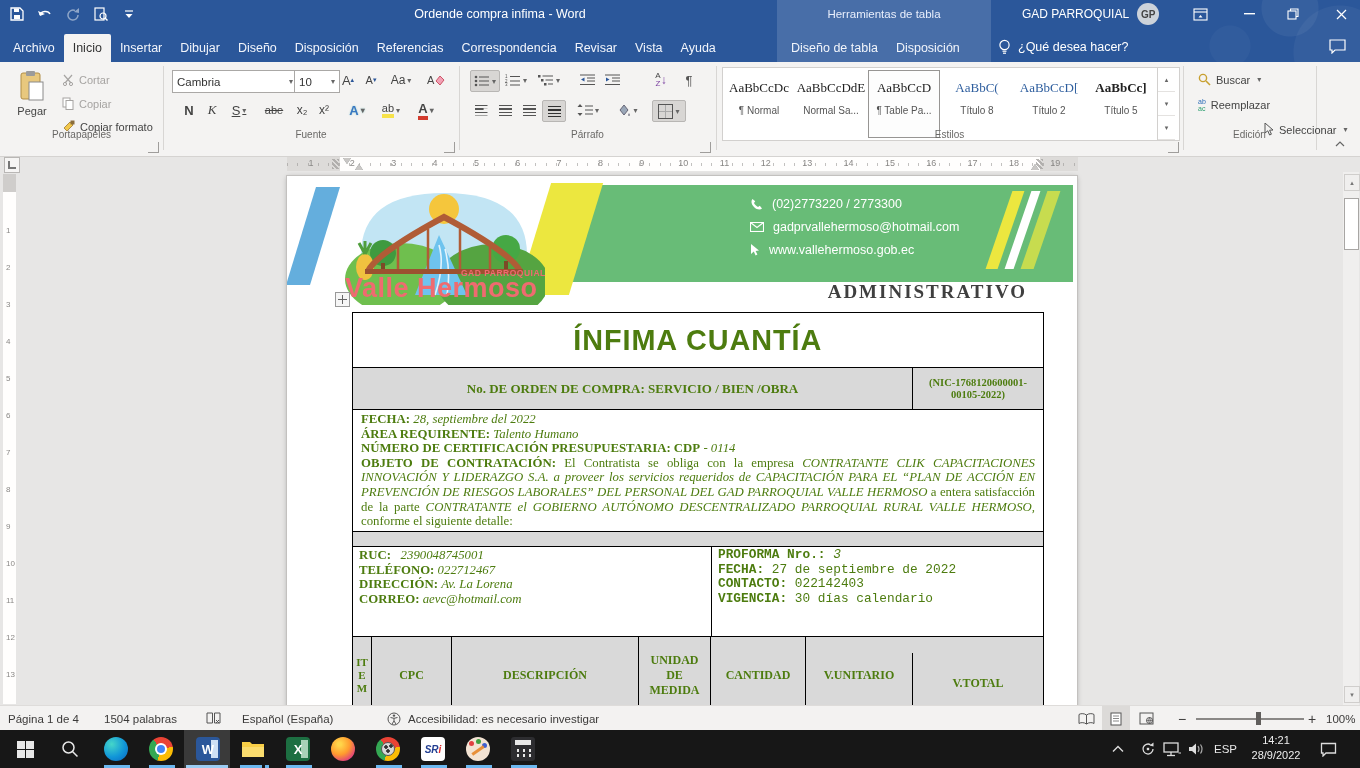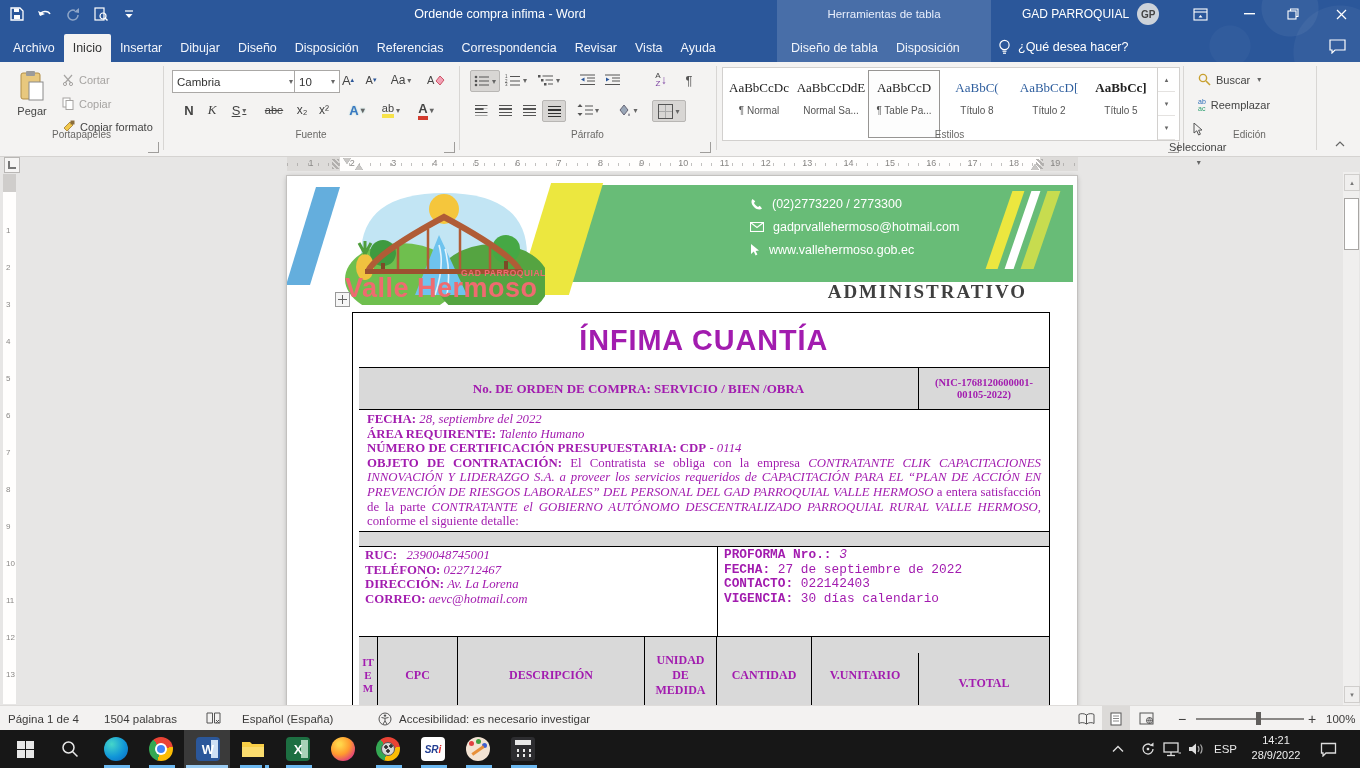--- a/index.html
+++ b/index.html
@@ -86,21 +86,21 @@
   .crow{display:flex;align-items:center;gap:9px;white-space:nowrap;}
   .logo{position:absolute;left:56px;top:0;width:202px;height:122px;}
   .brand{position:absolute;left:58px;top:92px;width:230px;color:#ef6b70;z-index:3;}
   .brand .big{font-size:27px;font-weight:bold;letter-spacing:.5px;line-height:26px;white-space:nowrap;}
   .brand .small{position:absolute;left:116px;top:-7px;font-size:8.5px;font-weight:bold;letter-spacing:.5px;white-space:nowrap;}
   .admin{position:absolute;right:50px;top:105px;font-family:"Liberation Serif",serif;font-weight:bold;font-size:19px;letter-spacing:2px;color:#3f3f3f;}
   .anchor{position:absolute;left:48px;top:116px;width:13px;height:13px;border:1px solid #999;background:#f6f6f6;display:flex;align-items:center;justify-content:center;}
   .anchor::before{content:"";position:absolute;width:9px;height:1.5px;background:#666;}
   .anchor::after{content:"";position:absolute;width:1.5px;height:9px;background:#666;}
   
-  .doctable{position:absolute;left:65px;top:136px;width:690px;border:1.6px solid #000;background:#fff;font-family:"Liberation Serif",serif;color:#a21caf;padding-left:6px;}
+  .doctable{position:absolute;left:65px;top:136px;width:690px;border:1.6px solid #000;background:#fff;font-family:"Liberation Serif",serif;color:#4d7c0f;}
   .tr{border-top:1.3px solid #000;display:flex;box-sizing:border-box;}
   .tr:first-child{border-top:none;}
   .t-title{height:54px;align-items:center;justify-content:center;}
   .t-title div{font-family:"Liberation Sans",sans-serif;font-weight:800;font-size:30px;letter-spacing:1px;transform:scaleX(.96);}
   .t-order{height:42px;background:#d9d9d9;}
   .t-order .c1{width:559px;display:flex;align-items:center;justify-content:center;font-weight:bold;font-size:13px;}
   .t-order .c2{flex:1;border-left:1.3px solid #000;display:flex;align-items:center;justify-content:center;text-align:center;font-weight:bold;font-size:10.5px;line-height:12px;padding:0 6px;}
   .t-info{display:block;height:122px;padding:2px 8px 0 8px;overflow:hidden;}
   .dline{font-size:12.8px;line-height:14.6px;}
   .dline b{font-weight:bold;}
@@ -476,21 +476,21 @@
           <circle cx="5" cy="5" r="3.6" fill="none" stroke="#c8a030" stroke-width="1.4"></circle>
           <line x1="8" y1="8" x2="12" y2="12" stroke="#c8a030" stroke-width="1.6"></line>
         </svg>
       <span>Buscar</span>
         <span class="caret">▾</span>
     </div>
     <div class="mini" style="left:1198px;top:36px;">
       <span style="font-size:7px;line-height:7px;color:#2b6cb8;display:inline-block;">ab<br><span style="color:#2a9d6e;">ac</span></span>
       <span>Reemplazar</span>
     </div>
-    <div class="mini" style="left:1169px;top:61px;flex-direction:column;">
+    <div class="mini" style="left:1264px;top:61px;">
       <svg width="10" height="13" viewBox="0 0 10 13">
           <path d="M1 0 L1 10 L3.8 7.8 L5.6 12 L7.4 11.2 L5.6 7.2 L9 7 Z" fill="none" stroke="#555" stroke-width="1"></path>
         </svg>
       <span>Seleccionar</span>
         <span class="caret">▾</span>
     </div>
     <div class="glabel" style="left:1183px;width:133px;">Edición</div>
 
     <div class="collapse">
       <svg width="10" height="6" viewBox="0 0 10 6">
@@ -675,21 +675,21 @@
     <div class="sitem" style="left:8px;">Página 1 de 4</div>
     <div class="sitem" style="left:104px;">1504 palabras</div>
     <div class="sitem" style="left:206px;">
       <svg width="15" height="13" viewBox="0 0 15 13">
           <path d="M1 1 H6.5 V11 H1 Z M8.5 1 H14 V11 H8.5 Z" fill="none" stroke="#555" stroke-width="1"></path>
           <line x1="10" y1="8" x2="13" y2="11" stroke="#555"></line>
           <line x1="13" y1="8" x2="10" y2="11" stroke="#555"></line>
         </svg>
     </div>
     <div class="sitem" style="left:242px;">Español (España)</div>
-    <div class="sitem" style="left:378px;text-align:right;">
+    <div class="sitem" style="left:387px;text-align:right;">
       <svg width="14" height="14" viewBox="0 0 14 14">
           <circle cx="7" cy="7" r="6" fill="none" stroke="#555" stroke-width="1"></circle>
           <circle cx="7" cy="3.6" r="1.2" fill="#555"></circle>
           <path d="M3.5 5.5 L7 6.3 L10.5 5.5 M7 6.3 L7 9 L5 12 M7 9 L9 12" fill="none" stroke="#555" stroke-width="1"></path>
         </svg>
       <span style="margin-left:7px;">Accesibilidad: es necesario investigar</span>
     </div>
     <div class="sitem viewbtn" style="left:1072px;">
       <svg width="17" height="12" viewBox="0 0 17 12">
           <path d="M8.5 2 C6 0 2 .5 1 1.5 V10.5 C2 9.5 6 9 8.5 11 C11 9 15 9.5 16 10.5 V1.5 C15 .5 11 0 8.5 2 Z M8.5 2 V11" fill="none" stroke="#555" stroke-width="1"></path>

